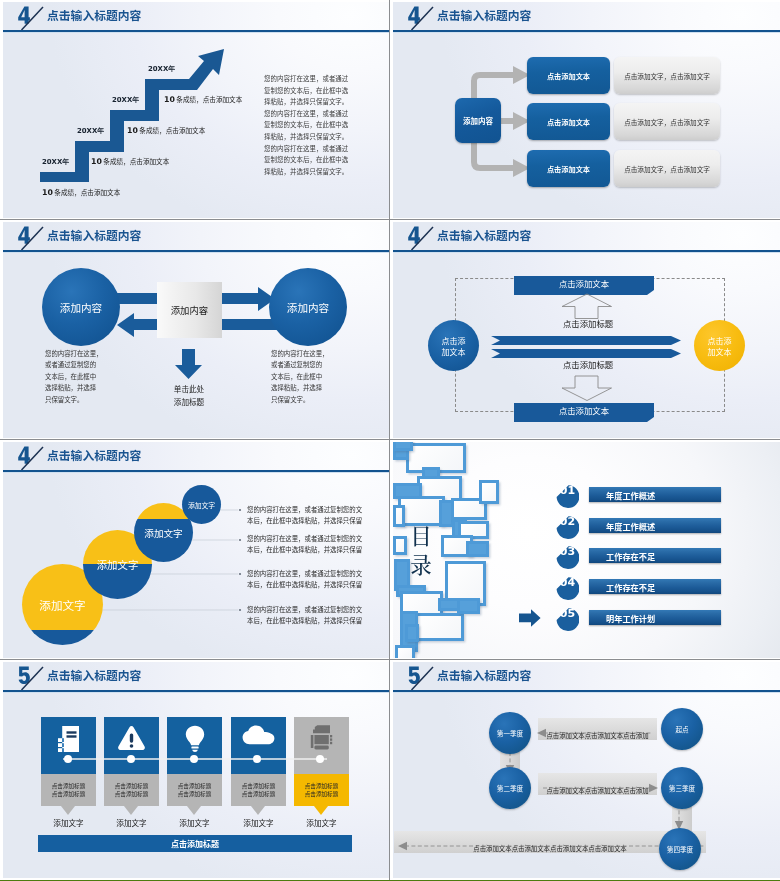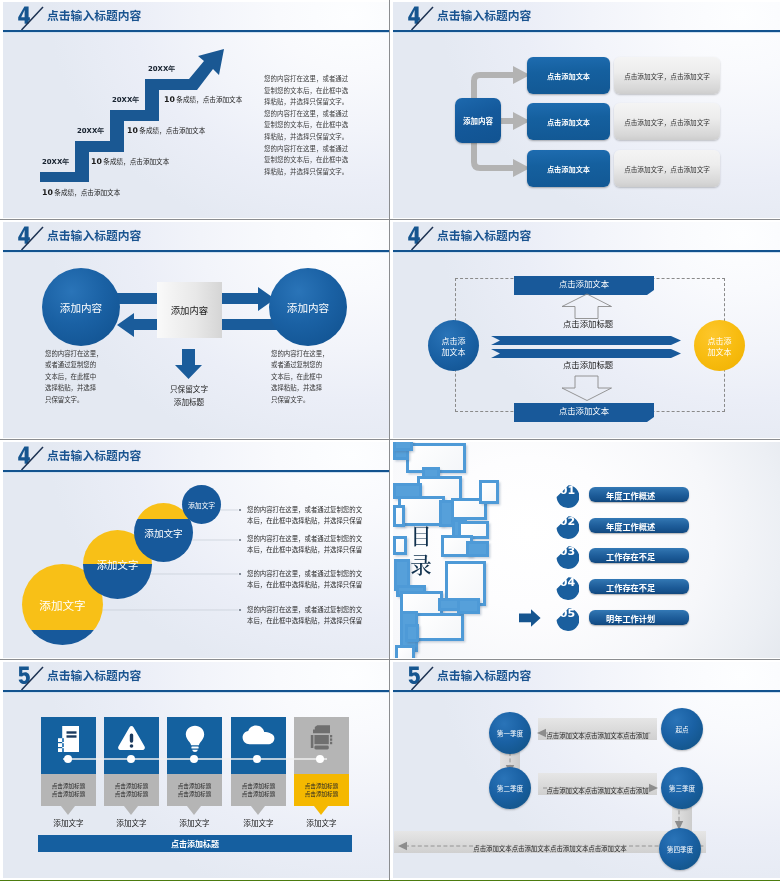--- a/index.html
+++ b/index.html
@@ -80,21 +80,21 @@
   
   .s6{background:#f4f6f9;background-image:radial-gradient(ellipse 300px 250px at 35% 42%,#ffffff 0%,#fdfdfe 30%,#f6f7fa 62%,#eceff4 85%,#e4e8ee 100%);}
   .s6-mosaic{position:absolute;left:0;top:0;width:100px;height:216px;}
   .s6-mosaic i{position:absolute;display:block;border:3px solid #4e9ad7;background:linear-gradient(135deg,#ffffff,#f4f6f9);
      box-shadow:1.6px 1.6px 2.2px rgba(70,100,135,.32);}
   .s6-title{position:absolute;left:15px;top:79px;width:26px;font-size:21.5px;line-height:28.5px;color:#10304d;
      font-family:"Noto Serif CJK SC","Liberation Serif",serif;letter-spacing:0;text-align:center;z-index:5;font-weight:500;}
   .s6-badge{position:absolute;width:25px;height:25px;color:#fff;font-size:11px;font-weight:bold;
      display:flex;justify-content:center;font-family:"DejaVu Sans",sans-serif;
      padding-left:2px;box-sizing:border-box;}
-  .s6-bar{position:absolute;width:100px;height:15px;border-radius:6px;display:flex;align-items:center;
+  .s6-bar{position:absolute;width:132px;height:15px;border-radius:0;display:flex;align-items:center;
      padding-left:17px;box-sizing:border-box;color:#fff;font-size:8.2px;font-weight:bold;
      font-family:"Noto Sans CJK SC","Liberation Sans",sans-serif;
      background:linear-gradient(180deg,#3379b6 0%,#2a6ca8 22%,#1d5c99 55%,#15508a 85%,#11477d 100%);
      box-shadow:0 1px 1.6px rgba(0,0,0,.3);}
   .s7-blue{position:absolute;width:55px;height:57px;background:#14619f;}
   .s7-gray{position:absolute;width:55px;height:32px;background:#b5b5b5;display:flex;flex-direction:column;
      align-items:center;justify-content:center;color:#262626;font-size:5.6px;line-height:8.4px;
      font-family:"Noto Sans CJK SC","Liberation Sans",sans-serif;}
   .s7-lbl{position:absolute;width:55px;text-align:center;font-size:7.6px;color:#1a1a1a;
      font-family:"Noto Sans CJK SC","Liberation Sans",sans-serif;}
@@ -227,21 +227,21 @@
         <div>只保留文字。</div>
       </div>
       <div class="s3-cap" style="left:268px;top:126px">
         <div>您的内容打在这里，</div>
         <div>或者通过复制您的</div>
         <div>文本后，在此框中</div>
         <div>选择粘贴，并选择</div>
         <div>只保留文字。</div>
       </div>
       <div class="s3-mid">
-        <div>只保留文字</div>
+        <div>单击此处</div>
         <div>添加标题</div>
       </div>
     </div>
   </div>
   <div class="vsep"></div>
   <div class="slide" id="s4">
     <div class="sl s-r">
       <div class="hdr">
         <span class="num">
             <svg width="12" height="18" viewBox="0 0 12 18">

